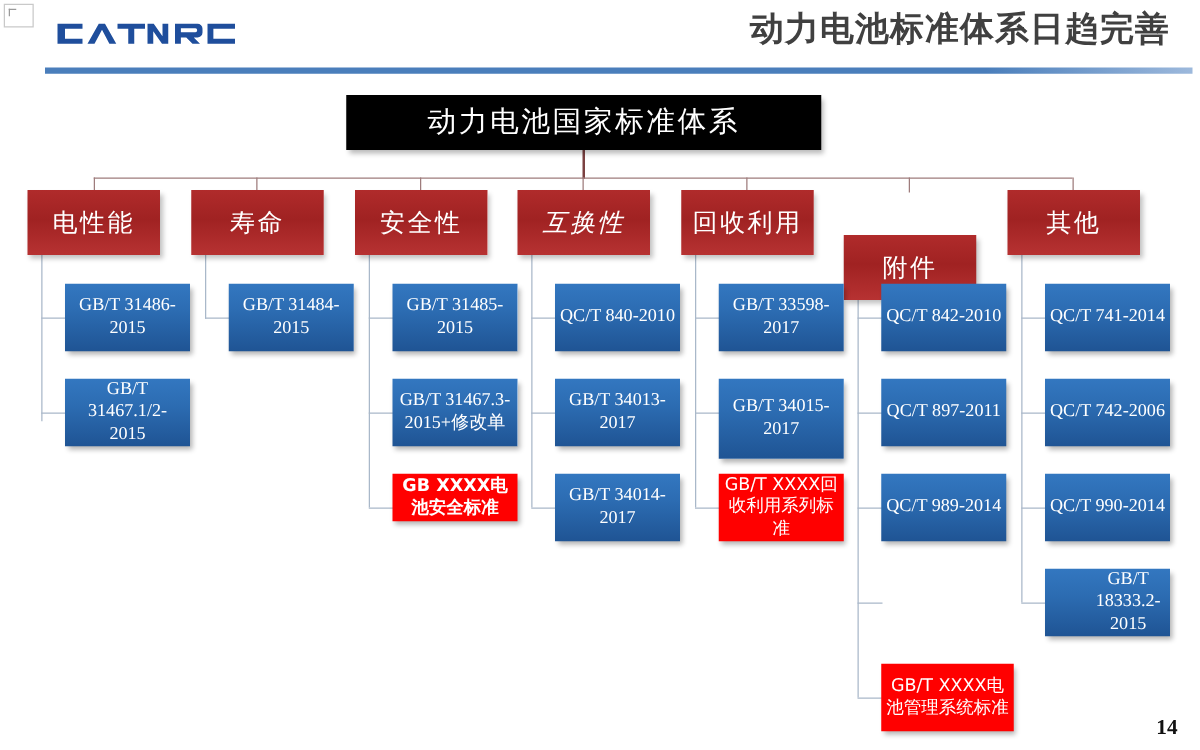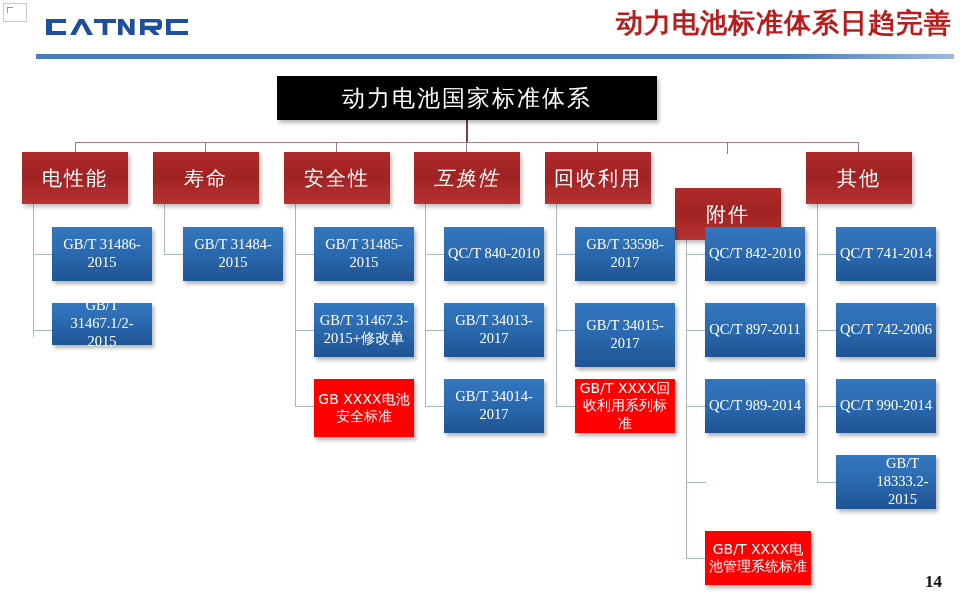--- a/index.html
+++ b/index.html
@@ -10,22 +10,22 @@
     overflow:hidden;
     position:relative;
   }
   #slide{position:relative;width:960px;height:600px;overflow:hidden;background:#fff;}
 
   
   .header{position:absolute;left:0;top:0;width:960px;height:56px;}
   .logo{position:absolute;left:44px;top:13px;width:150px;height:28px;}
   .logo svg{display:block;}
   .hdr-title{
-    position:absolute;right:8px;top:5px;
-    font-size:27px;font-weight:bold;color:#b91c1c;
+    position:absolute;right:24px;top:5px;
+    font-size:27px;font-weight:bold;color:#404040;
     letter-spacing:1px;white-space:nowrap;
     font-family:"DejaVu Sans","Liberation Sans",sans-serif;
   }
   .hdr-rule{
     position:absolute;left:36px;top:54px;width:918px;height:5px;
     background:linear-gradient(to right,#4A7EBB 0%,#4A7EBB 82%,#9DB9DC 100%);
   }
   .corner-mark{
     position:absolute;left:3px;top:3px;width:22px;height:17px;
     border:1px solid #c9c9c9;background:#fff;
@@ -153,27 +153,27 @@
 
   <div class="box box-cat" style="left:22px;top:152px;width:106px;height:52px;">电性能</div>
   <div class="box box-cat" style="left:153px;top:152px;width:106px;height:52px;">寿命</div>
   <div class="box box-cat" style="left:284px;top:152px;width:106px;height:52px;">安全性</div>
   <div class="box box-cat" style="left:414px;top:152px;width:106px;height:52px;font-style:italic;">互换性</div>
   <div class="box box-cat" style="left:545px;top:152px;width:106px;height:52px;">回收利用</div>
   <div class="box box-cat" style="left:675px;top:152px;width:106px;height:52px;margin-top:36px;">附件</div>
   <div class="box box-cat" style="left:806px;top:152px;width:106px;height:52px;">其他</div>
 
   <div class="box box-std" style="left:52px;top:227px;width:100px;height:54px;">GB/T 31486-2015</div>
-  <div class="box box-std" style="left:52px;top:303px;width:100px;height:42px;">GB/T 31467.1/2-2015</div>
+  <div class="box box-std" style="left:52px;top:303px;width:100px;height:54px;">GB/T 31467.1/2-2015</div>
 
   <div class="box box-std" style="left:183px;top:227px;width:100px;height:54px;">GB/T 31484-2015</div>
 
   <div class="box box-std" style="left:314px;top:227px;width:100px;height:54px;">GB/T 31485-2015</div>
   <div class="box box-std" style="left:314px;top:303px;width:100px;height:54px;">GB/T 31467.3-2015+修改单</div>
-  <div class="box box-new" style="left:314px;top:379px;width:100px;height:58px;">GB XXXX电池安全标准</div>
+  <div class="box box-new" style="left:314px;top:379px;width:100px;height:38px;font-weight:bold;">GB XXXX电池安全标准</div>
 
   <div class="box box-std" style="left:444px;top:227px;width:100px;height:54px;">QC/T 840-2010</div>
   <div class="box box-std" style="left:444px;top:303px;width:100px;height:54px;">GB/T 34013-2017</div>
   <div class="box box-std" style="left:444px;top:379px;width:100px;height:54px;">GB/T 34014-2017</div>
 
   <div class="box box-std" style="left:575px;top:227px;width:100px;height:54px;">GB/T 33598-2017</div>
   <div class="box box-std" style="left:575px;top:303px;width:100px;height:64px;">GB/T 34015-2017</div>
   <div class="box box-new" style="left:575px;top:379px;width:100px;height:54px;">GB/T XXXX回收利用系列标准</div>
 
   <div class="box box-std" style="left:705px;top:227px;width:100px;height:54px;">QC/T 842-2010</div>

